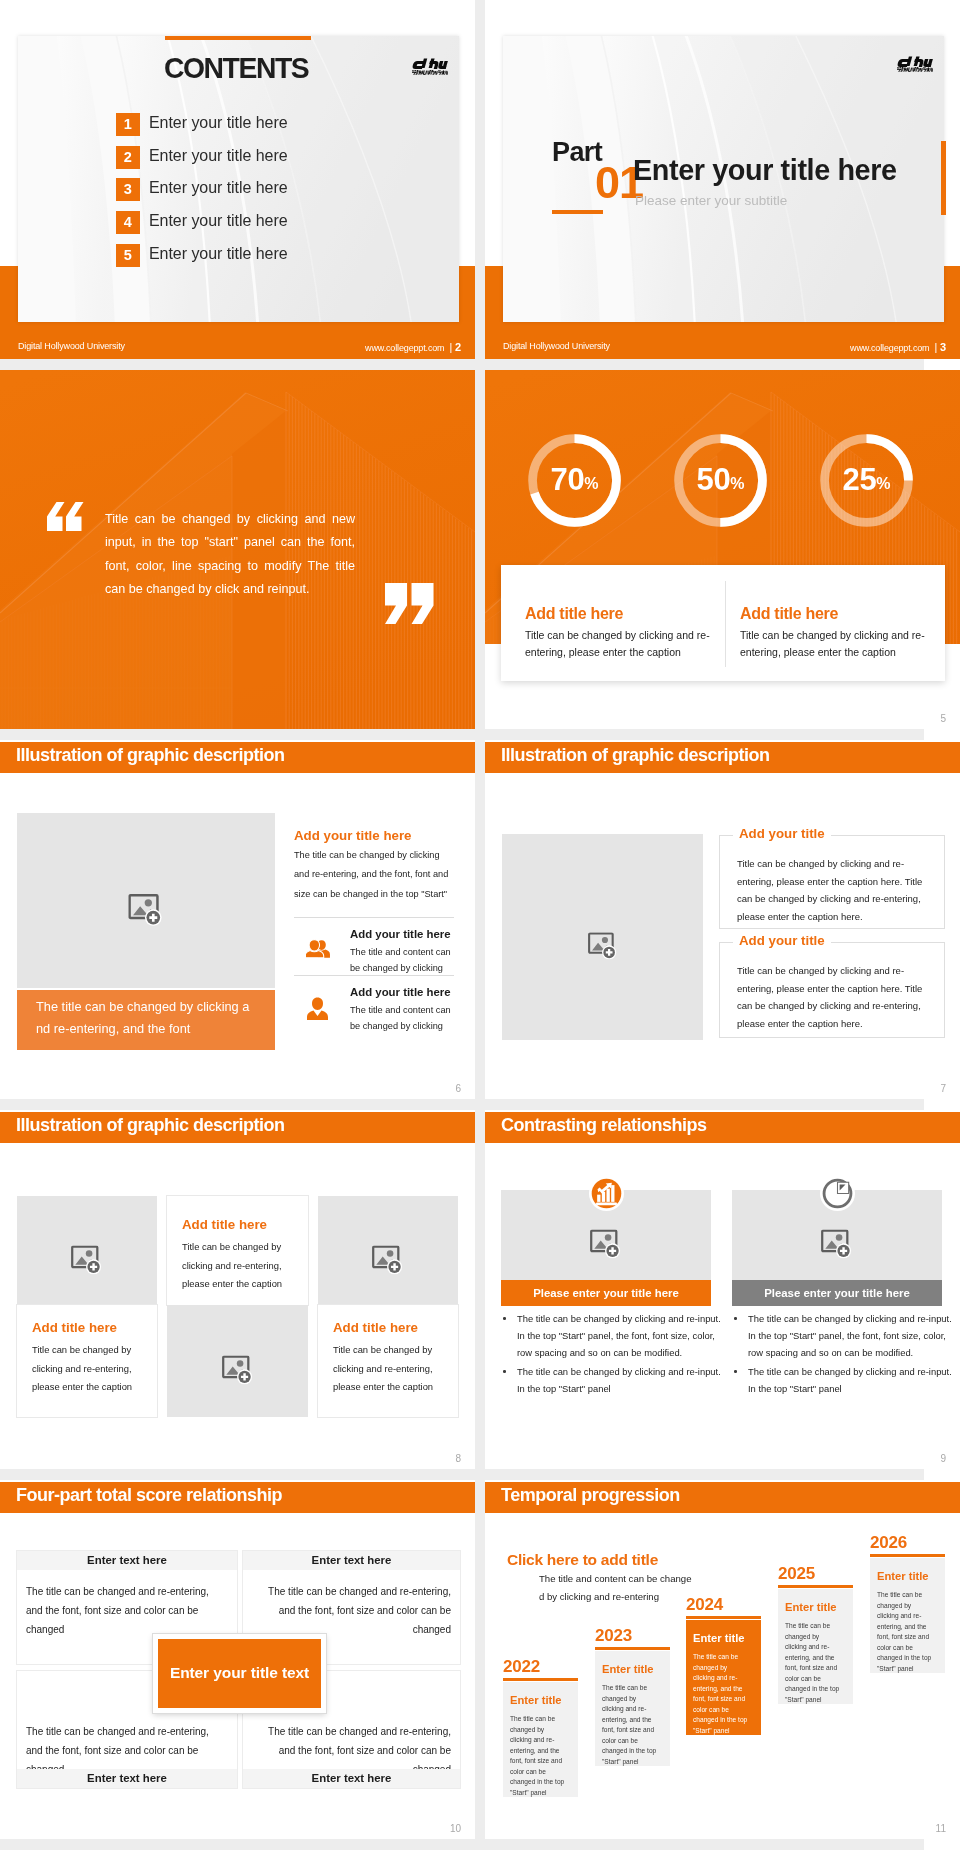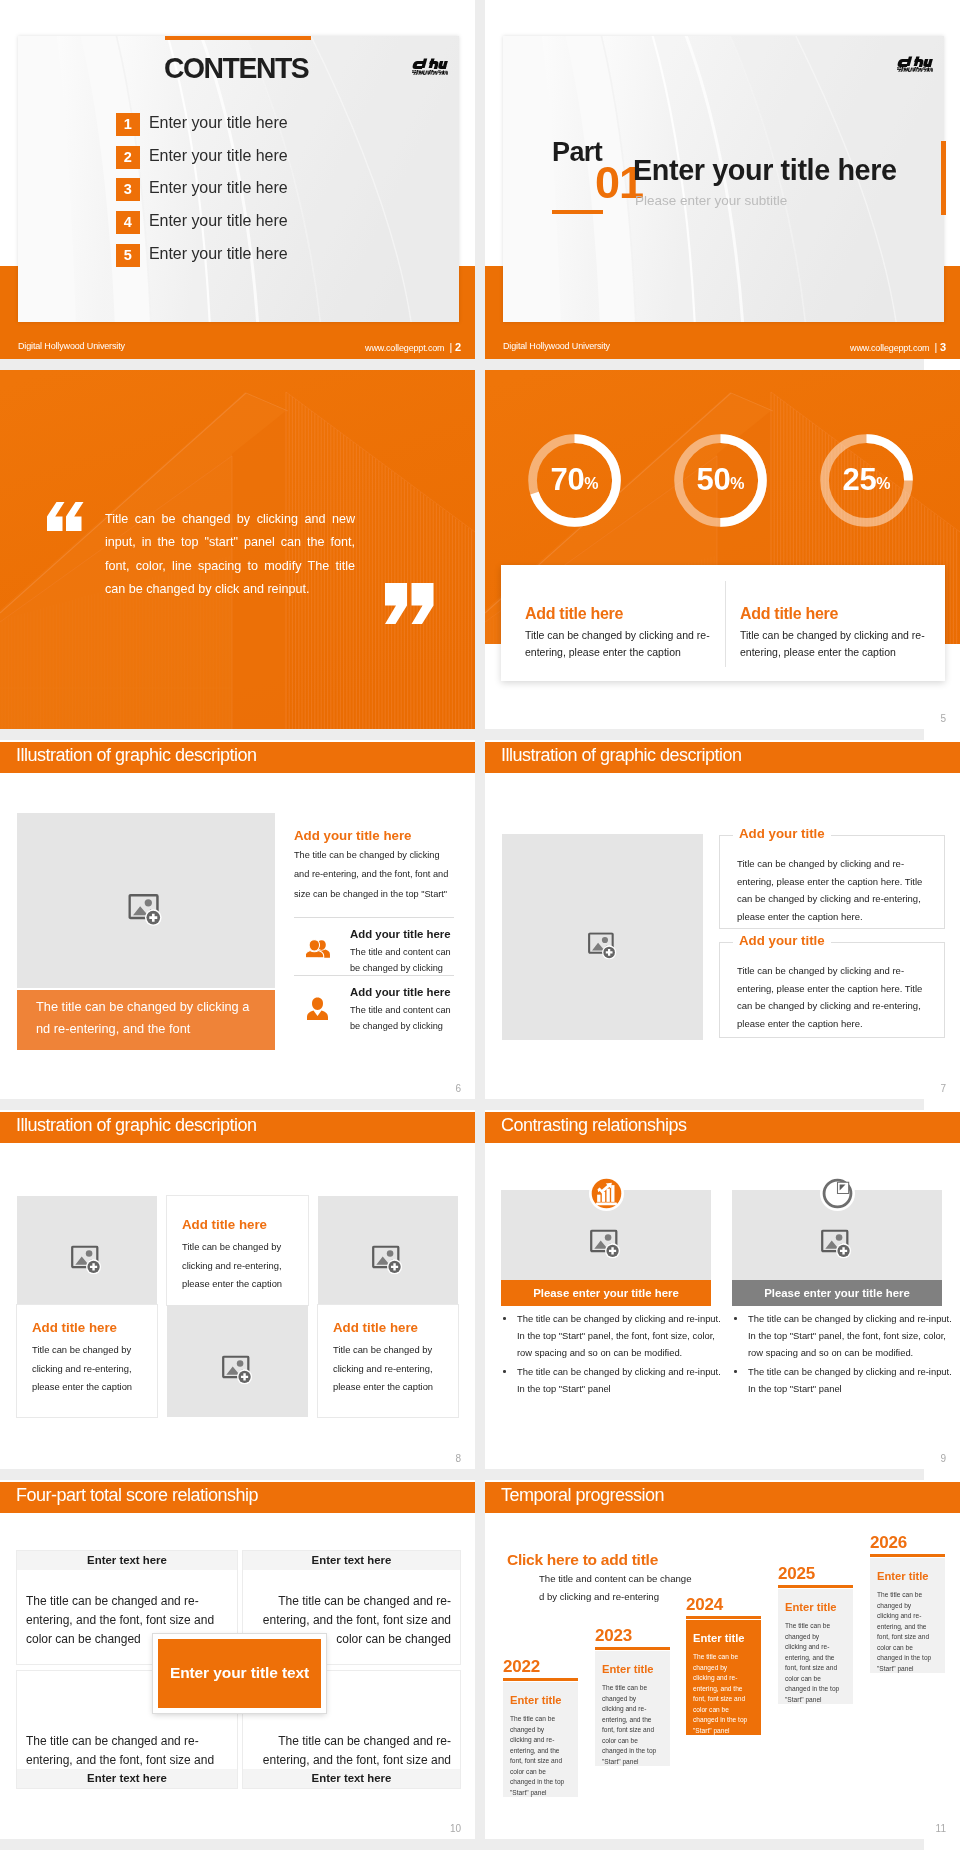--- a/index.html
+++ b/index.html
@@ -13,21 +13,21 @@
   .ftr{position:absolute;left:0;right:0;bottom:0;height:25px;background:#ec7005;}
   .ftr .l{position:absolute;left:18px;top:6.5px;font-size:9px;color:#fff;letter-spacing:-.15px;}
   .ftr .r{position:absolute;right:14px;top:6.5px;font-size:9px;color:#fff;white-space:nowrap;letter-spacing:-.15px;}
   .ftr .r .pn{font-weight:bold;font-size:11px;position:relative;top:.8px;}
   .ftr .r .sep{padding:0 3px 0 5px;font-size:10.5px;position:relative;top:.5px;}
 
   .pgnum{position:absolute;right:14px;bottom:5px;font-size:10px;color:#a9a9a9;line-height:1;}
 
   
   .hbar{position:absolute;left:0;right:0;top:2px;height:31px;background:#ee7008;}
-  .hbar span{position:absolute;left:16px;top:4px;font-size:18px;font-weight:normal;color:#fff;letter-spacing:-.5px;line-height:1;}
+  .hbar span{position:absolute;left:16px;top:4px;font-size:18px;font-weight:bold;color:#fff;letter-spacing:-.5px;line-height:1;}
 
   
   .dhu{position:absolute;width:50px;height:20px;}
   .dhu svg{display:block;}
 
   
   .panel{position:absolute;background:#f7f7f8;overflow:hidden;}
 
   
   .s2-orange{position:absolute;left:0;right:0;top:266px;bottom:0;background:#ec7005;}
@@ -99,21 +99,21 @@
           font-size:11.4px;font-weight:bold;}
   .s9-badge{position:absolute;z-index:4;}
   .s9-bul{position:absolute;}
   .s9-li{position:relative;margin-bottom:2px;padding-left:16px;}
   .s9-dot{position:absolute;left:2px;top:7px;width:2.6px;height:2.6px;background:#3b3b3b;border-radius:50%;}
   .s9-tx{display:block;font-size:9.4px;color:#232323;line-height:17px;}
   
   .s10-q{position:absolute;background:#fff;box-shadow:0 0 0 1px #ececec;}
   .s10-hd{position:absolute;left:0;right:0;height:19px;line-height:19px;background:#f4f4f4;
           text-align:center;font-size:11.4px;font-weight:bold;color:#1c1c1c;}
-  .s10-bd{position:absolute;left:9px;right:9px;font-size:12px;color:#232323;line-height:19px;text-align:left;margin-top:10px;}
+  .s10-bd{position:absolute;left:9px;right:9px;font-size:10px;color:#232323;line-height:19px;text-align:left;}
   .s10-right .s10-bd{text-align:right;}
   .s10-c{position:absolute;left:153px;top:154px;width:173px;height:79px;background:#ee7008;
          border:5.5px solid #fff;box-sizing:border-box;box-shadow:0 0 0 1px #dcdcdc, 0 2px 6px rgba(0,0,0,.18);
          color:#fff;font-size:15.5px;font-weight:bold;text-align:center;line-height:68px;z-index:4;letter-spacing:-.1px;}
 
   
   .s11-lt{position:absolute;left:22px;top:72px;font-size:15.5px;font-weight:bold;color:#ef6f10;line-height:1;letter-spacing:-.25px;}
   .s11-lb{position:absolute;left:22px;top:90px;width:158px;font-size:9.6px;color:#232323;line-height:17.5px;margin-left:32px;}
   .s11-step{position:absolute;width:75px;}
   .s11-yr{position:absolute;left:0;top:0;font-size:17px;font-weight:bold;color:#ef6f10;line-height:1;letter-spacing:-.2px;}

